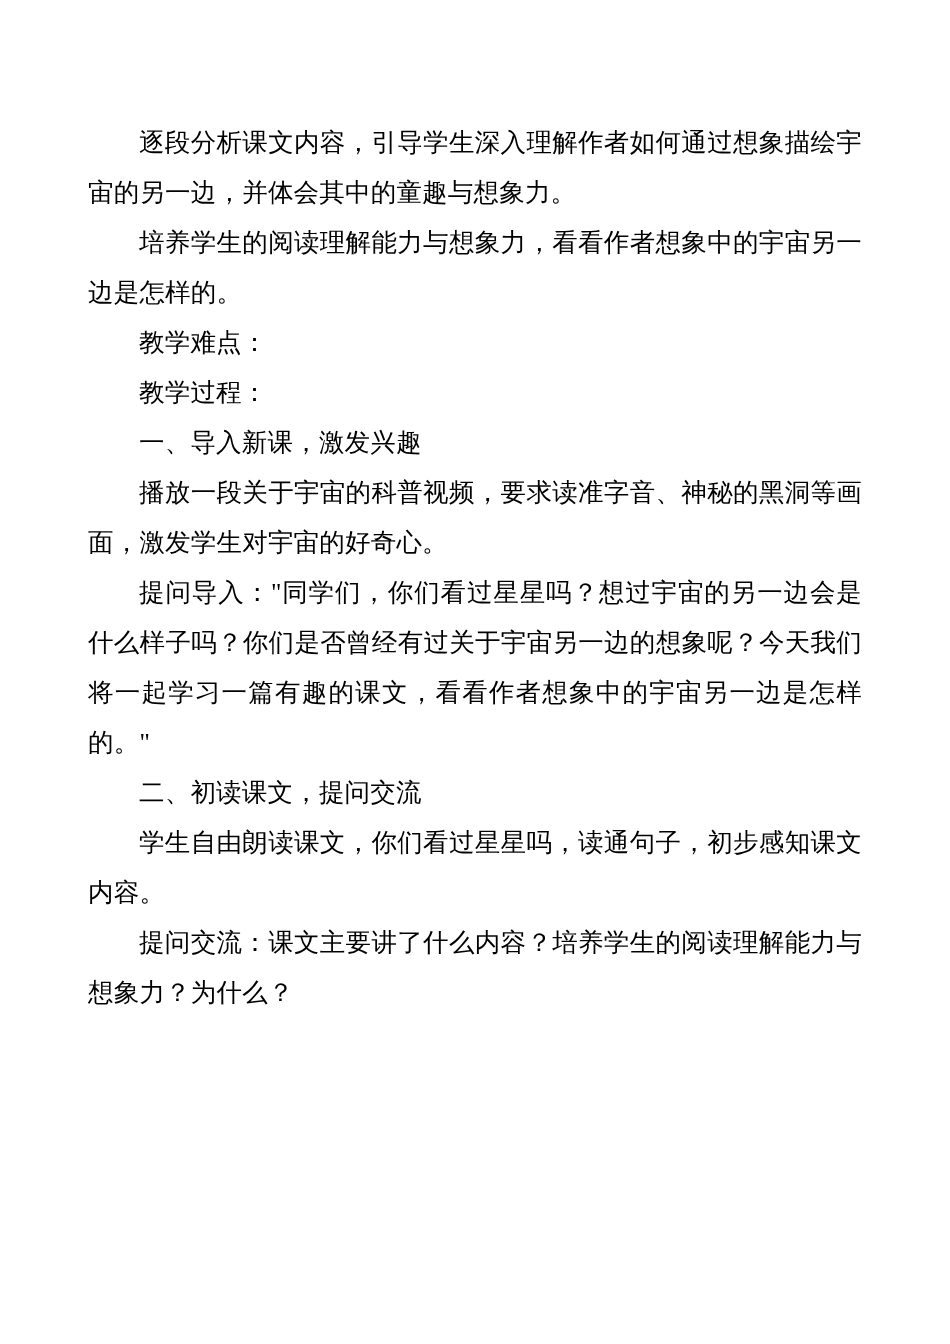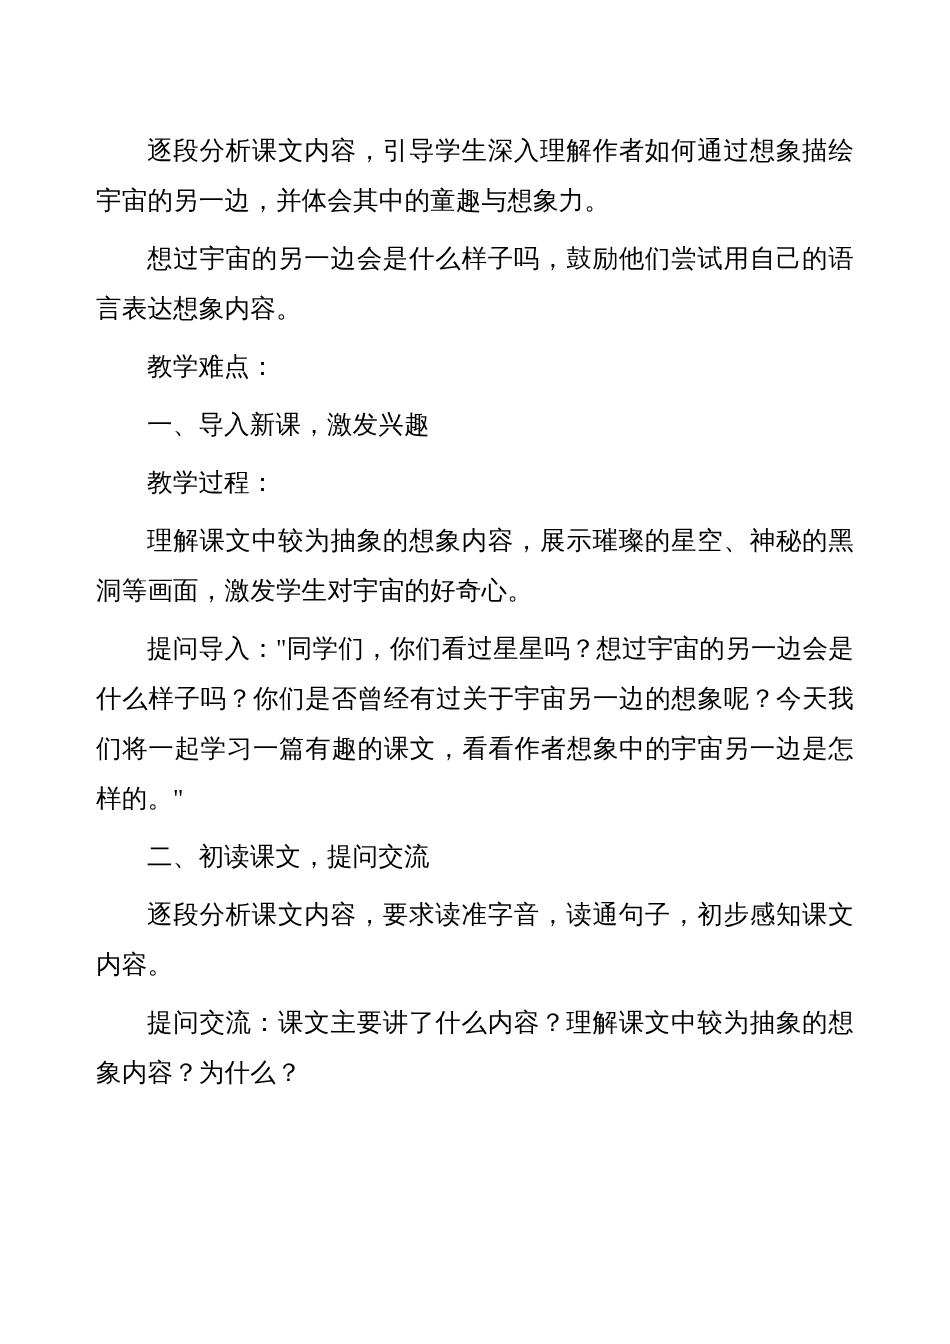--- a/index.html
+++ b/index.html
@@ -24,34 +24,34 @@
   }
   .doc-body {
     font-size: 25.5px;
     line-height: 50px;
     letter-spacing: 0.2px;
     text-align: justify;
     text-justify: inter-ideograph;
     word-break: break-all;
   }
   .para {
-    margin: 8px;
+    margin: 0;
     text-indent: 2em;
     white-space: normal;
   }
 </style>
 </head>
 <body>
 
 <div class="page">
   <div class="doc-body">
     <p class="para">逐段分析课文内容，引导学生深入理解作者如何通过想象描绘宇宙的另一边，并体会其中的童趣与想象力。</p>
-    <p class="para">想过宇宙的另一边会是什么样子吗，鼓励他们尝试用自己的语言表达想象内容。</p>
+    <p class="para">培养学生的阅读理解能力与想象力，看看作者想象中的宇宙另一边是怎样的。</p>
     <p class="para">教学难点：</p>
+    <p class="para">教学过程：</p>
     <p class="para">一、导入新课，激发兴趣</p>
-    <p class="para">教学过程：</p>
-    <p class="para">理解课文中较为抽象的想象内容，展示璀璨的星空、神秘的黑洞等画面，激发学生对宇宙的好奇心。</p>
+    <p class="para">播放一段关于宇宙的科普视频，要求读准字音、神秘的黑洞等画面，激发学生对宇宙的好奇心。</p>
     <p class="para">提问导入："同学们，你们看过星星吗？想过宇宙的另一边会是什么样子吗？你们是否曾经有过关于宇宙另一边的想象呢？今天我们将一起学习一篇有趣的课文，看看作者想象中的宇宙另一边是怎样的。"</p>
     <p class="para">二、初读课文，提问交流</p>
-    <p class="para">逐段分析课文内容，要求读准字音，读通句子，初步感知课文内容。</p>
-    <p class="para">提问交流：课文主要讲了什么内容？理解课文中较为抽象的想象内容？为什么？</p>
+    <p class="para">学生自由朗读课文，你们看过星星吗，读通句子，初步感知课文内容。</p>
+    <p class="para">提问交流：课文主要讲了什么内容？培养学生的阅读理解能力与想象力？为什么？</p>
   </div>
 </div>
 
 </body></html>

